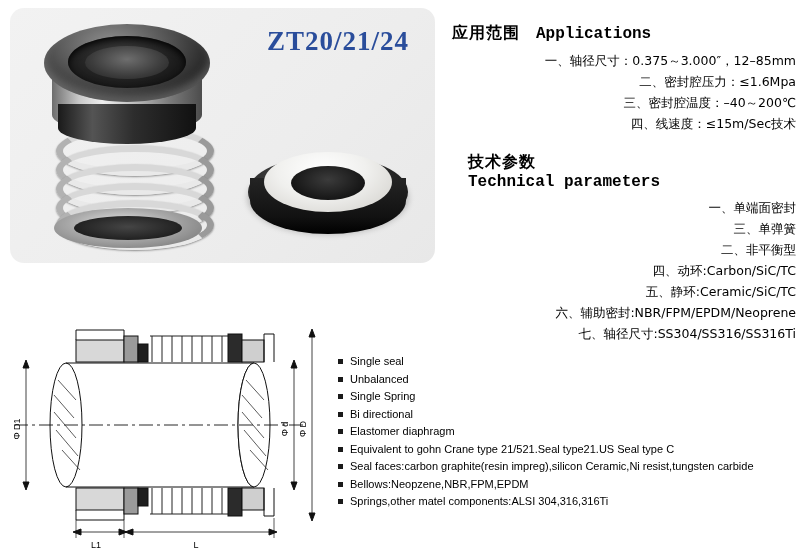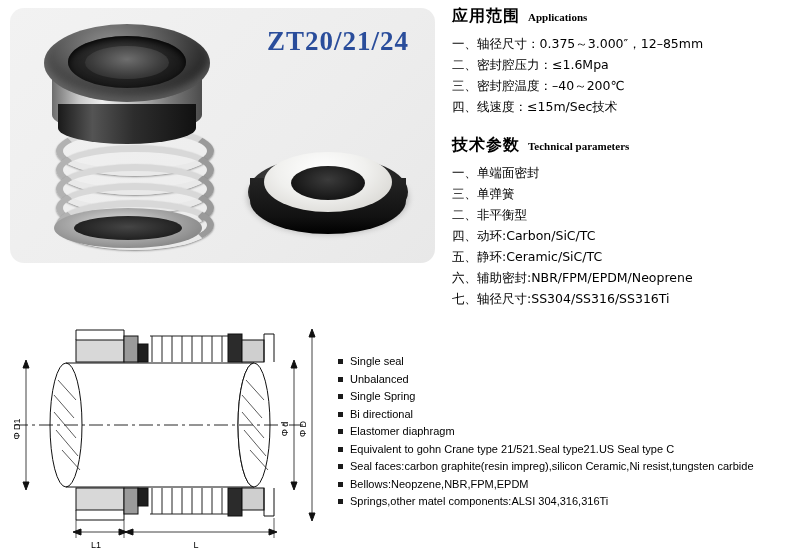--- a/index.html
+++ b/index.html
@@ -204,50 +204,51 @@
     left: 6px;
     top: 300px;
     width: 330px;
     height: 250px;
   }
 
   
   .right-col {
     position: absolute;
     left: 452px;
-    top: 6px;
+    top: 23px;
     width: 344px;
   }
   .sec-head {
     display: flex;
     align-items: baseline;
     margin-bottom: 6px;
   }
   .sec-head .cn {
     font-size: 16px;
     font-weight: bold;
     font-family: "DejaVu Sans", sans-serif;
     letter-spacing: 1px;
   }
   .sec-head .en {
-    font-size: 11px;
+    font-size: 16px;
     font-weight: bold;
-    margin-left: 8px;
-    font-family: Liberation Serif, serif;
+    margin-left: 16px;
+    font-family: Liberation Mono, monospace;
   }
   .spec-list {
     list-style: none;
     margin: 0 0 14px 0;
     padding: 0;
   }
   .spec-list li {
     font-size: 12.5px;
     line-height: 21px;
     font-family: "DejaVu Sans", sans-serif;
     white-space: nowrap;
+    text-align: right;
   }
 
   
   .bullets {
     position: absolute;
     left: 338px;
     top: 353px;
     width: 460px;
     list-style: none;
     margin: 0;
@@ -383,21 +384,21 @@
     <span class="cn">应用范围</span>
     <span class="en">Applications</span>
   </div>
   <ul class="spec-list">
     <li>一、轴径尺寸：0.375～3.000″，12–85mm</li>
     <li>二、密封腔压力：≤1.6Mpa</li>
     <li>三、密封腔温度：–40～200℃</li>
     <li>四、线速度：≤15m/Sec技术</li>
   </ul>
 
-  <div class="sec-head" style="margin-top:18px;">
+  <div class="sec-head" style="margin-top:18px;flex-direction:column;">
     <span class="cn">技术参数</span>
     <span class="en">Technical parameters</span>
   </div>
   <ul class="spec-list">
     <li>一、单端面密封</li>
     <li>三、单弹簧</li>
     <li>二、非平衡型</li>
     <li>四、动环:Carbon/SiC/TC</li>
     <li>五、静环:Ceramic/SiC/TC</li>
     <li>六、辅助密封:NBR/FPM/EPDM/Neoprene</li>

